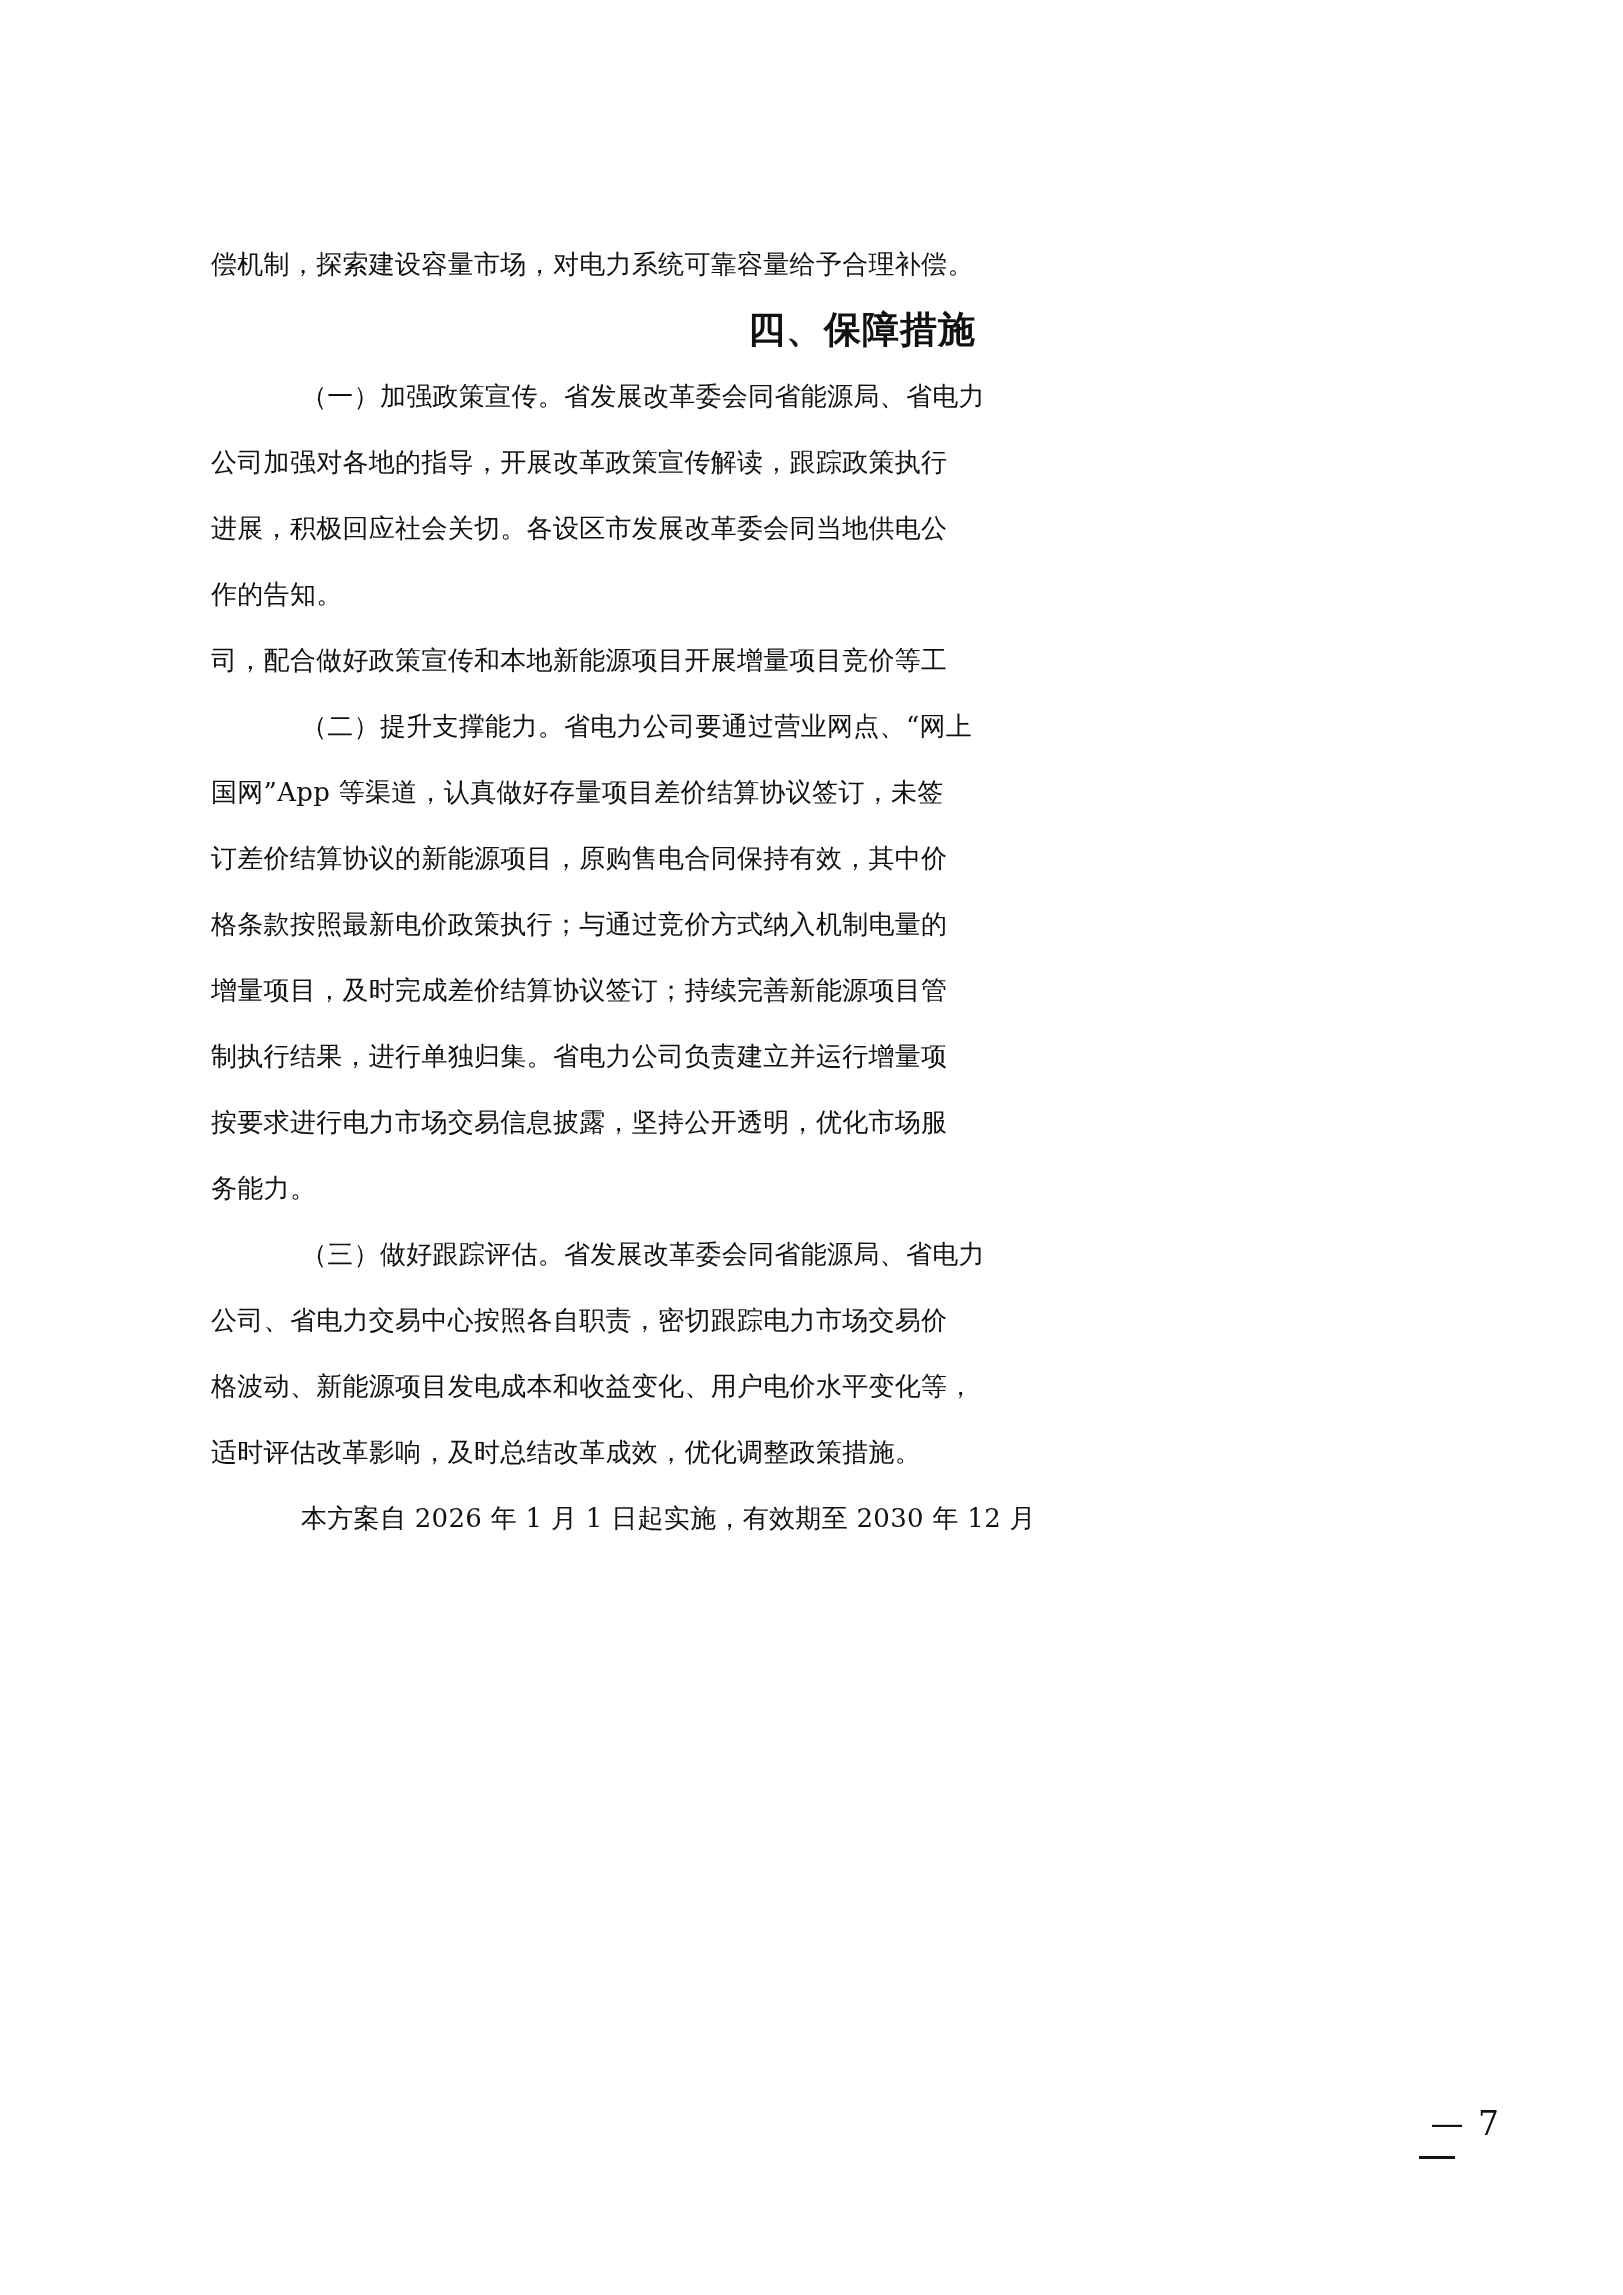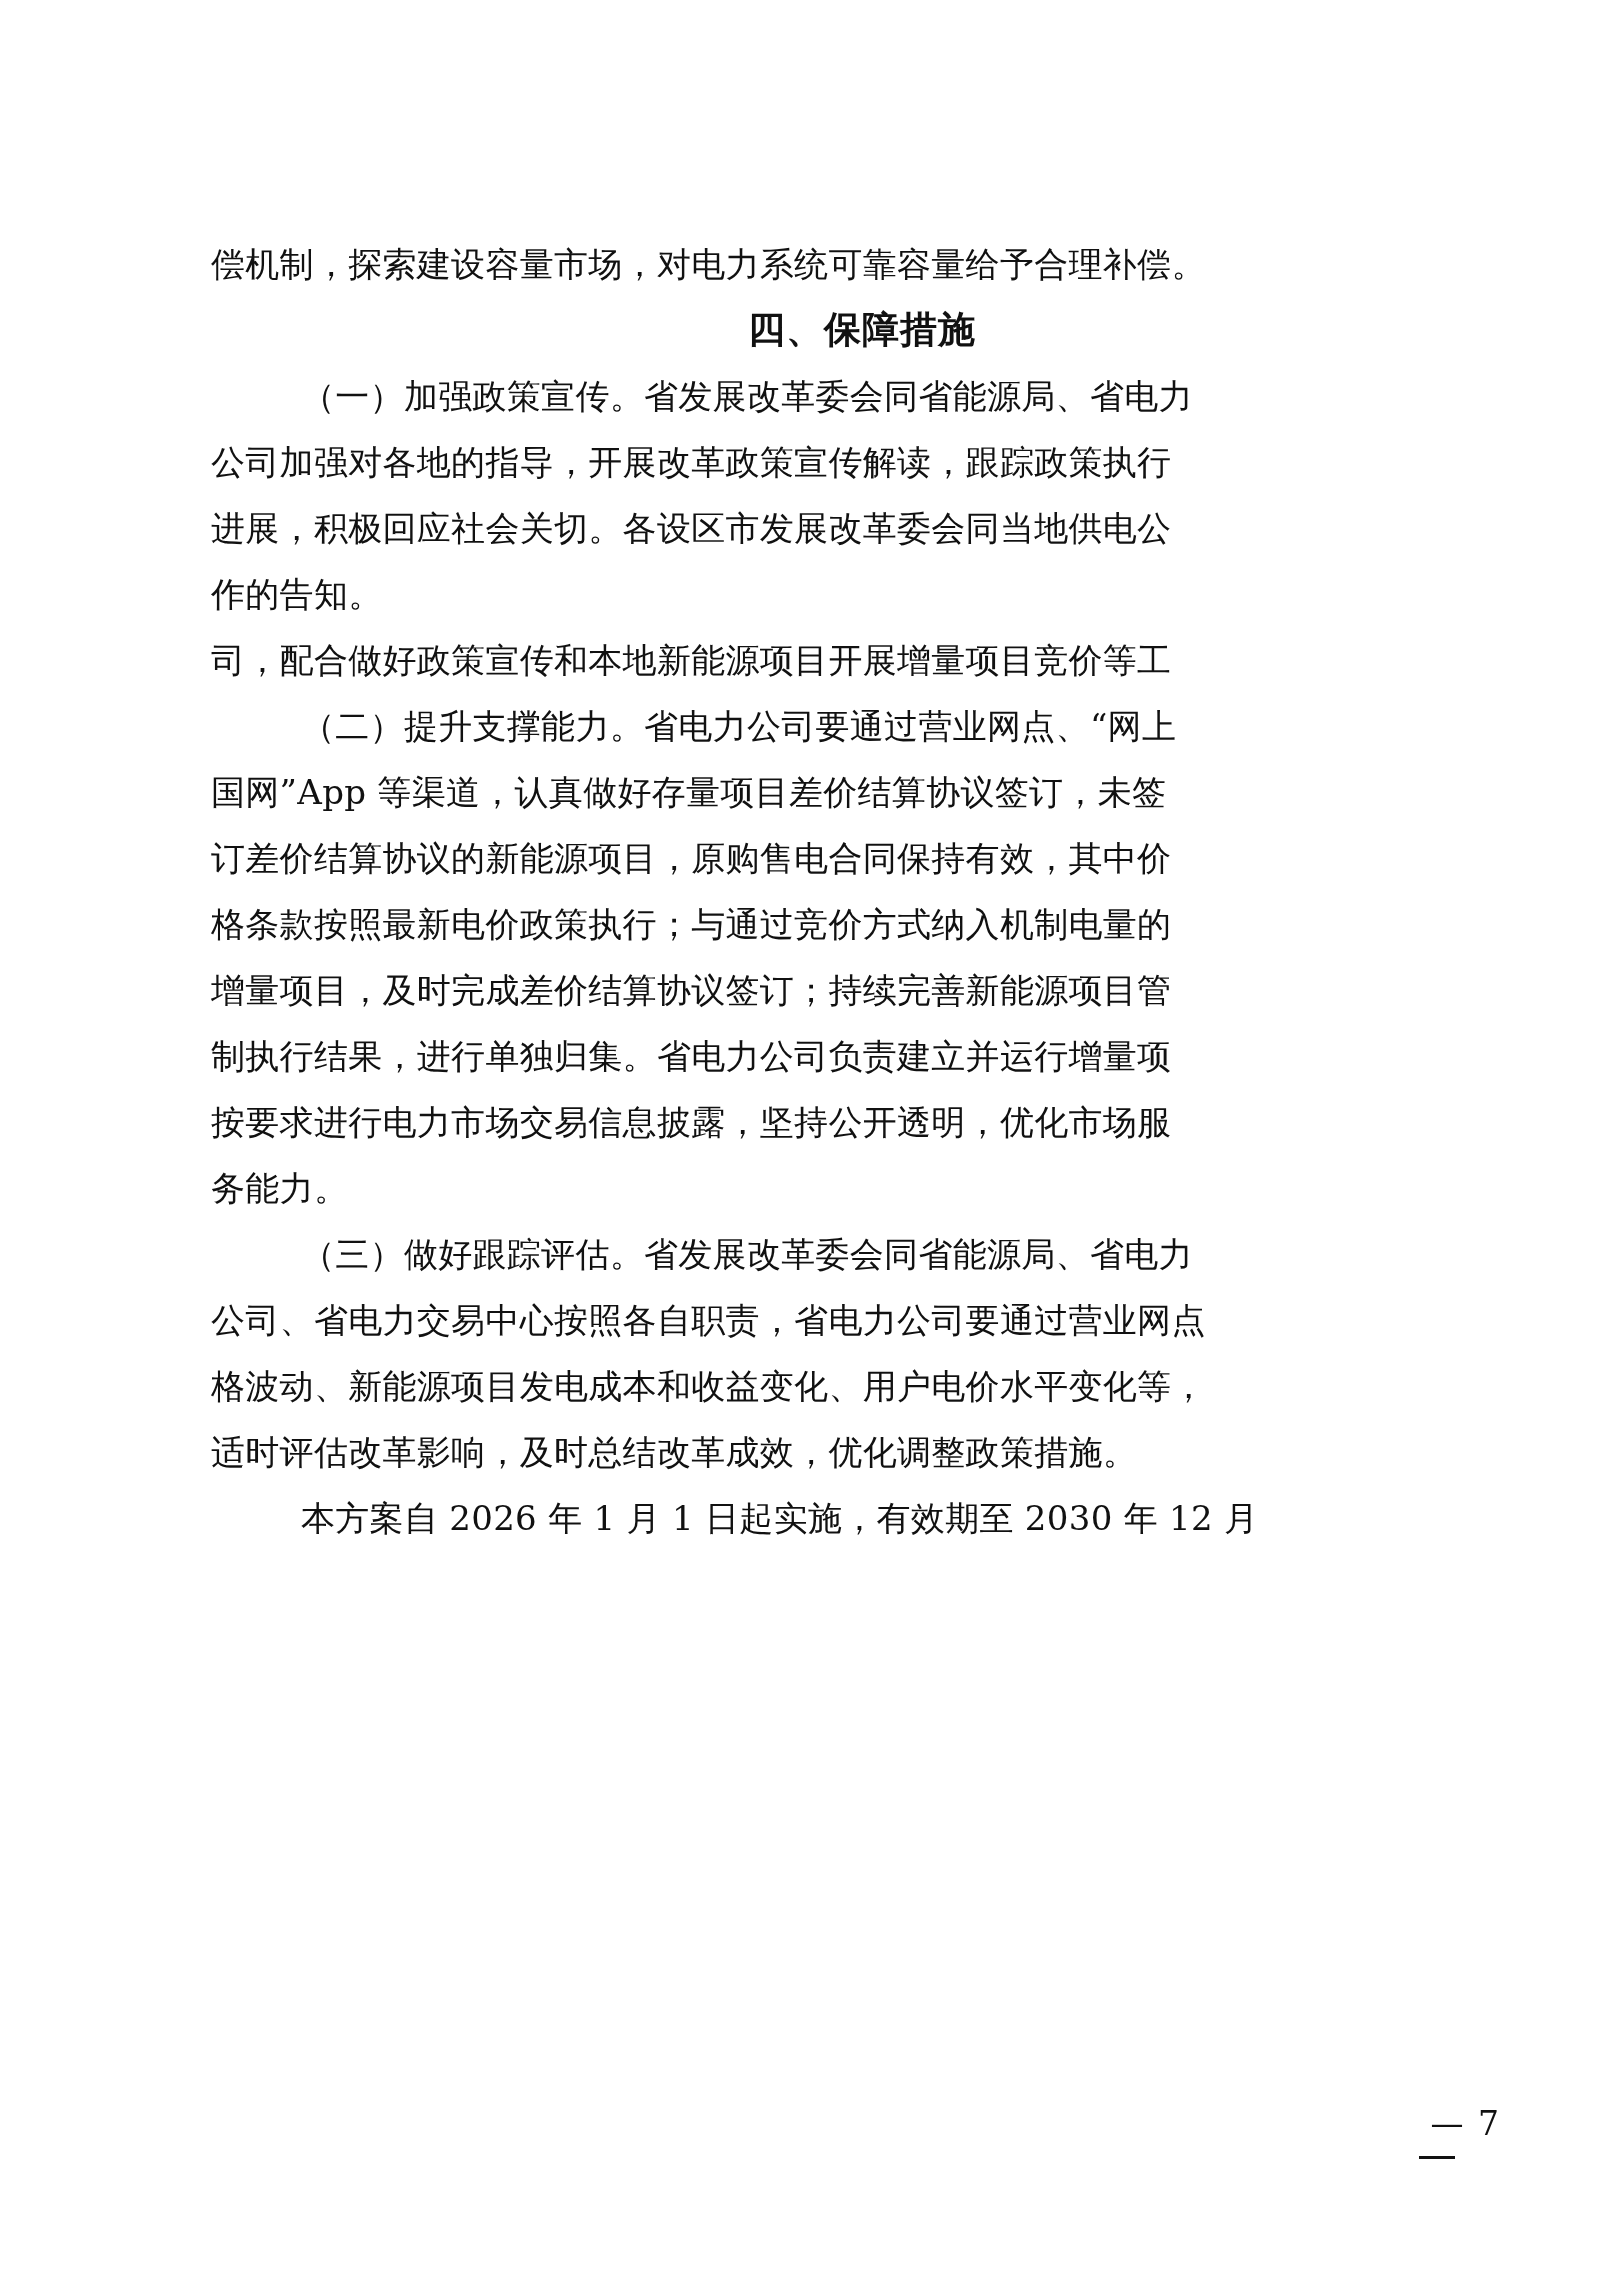--- a/index.html
+++ b/index.html
@@ -27,21 +27,21 @@
     position: absolute;
     left: 211px;
     top: 231px;
     width: 1212px;
   }
 
   
   .line {
     display: block;
     white-space: pre;
-    font-size: 34px;
+    font-size: 26px;
     line-height: 66px;
     letter-spacing: 0.3px;
     font-family: "DejaVu Serif", "Liberation Serif", serif;
     color: #111111;
   }
 
   .line.indent2 {
     padding-left: 90px;
   }
 
@@ -97,21 +97,21 @@
     <div class="line indent2">（二）提升支撑能力。省电力公司要通过营业网点、“网上</div>
     <div class="line">国网”App 等渠道，认真做好存量项目差价结算协议签订，未签</div>
     <div class="line">订差价结算协议的新能源项目，原购售电合同保持有效，其中价</div>
     <div class="line">格条款按照最新电价政策执行；与通过竞价方式纳入机制电量的</div>
     <div class="line">增量项目，及时完成差价结算协议签订；持续完善新能源项目管</div>
     <div class="line">制执行结果，进行单独归集。省电力公司负责建立并运行增量项</div>
     <div class="line">按要求进行电力市场交易信息披露，坚持公开透明，优化市场服</div>
     <div class="line">务能力。</div>
 
     <div class="line indent2">（三）做好跟踪评估。省发展改革委会同省能源局、省电力</div>
-    <div class="line">公司、省电力交易中心按照各自职责，省电力公司要通过营业网点</div>
+    <div class="line">公司、省电力交易中心按照各自职责，密切跟踪电力市场交易价</div>
     <div class="line">格波动、新能源项目发电成本和收益变化、用户电价水平变化等，</div>
     <div class="line">适时评估改革影响，及时总结改革成效，优化调整政策措施。</div>
 
     <div class="line indent2">本方案自 2026 年 1 月 1 日起实施，有效期至 2030 年 12 月</div>
 
   </div>
 
   <div class="folio">
     <span class="folio-text">— 7</span>
   </div>

